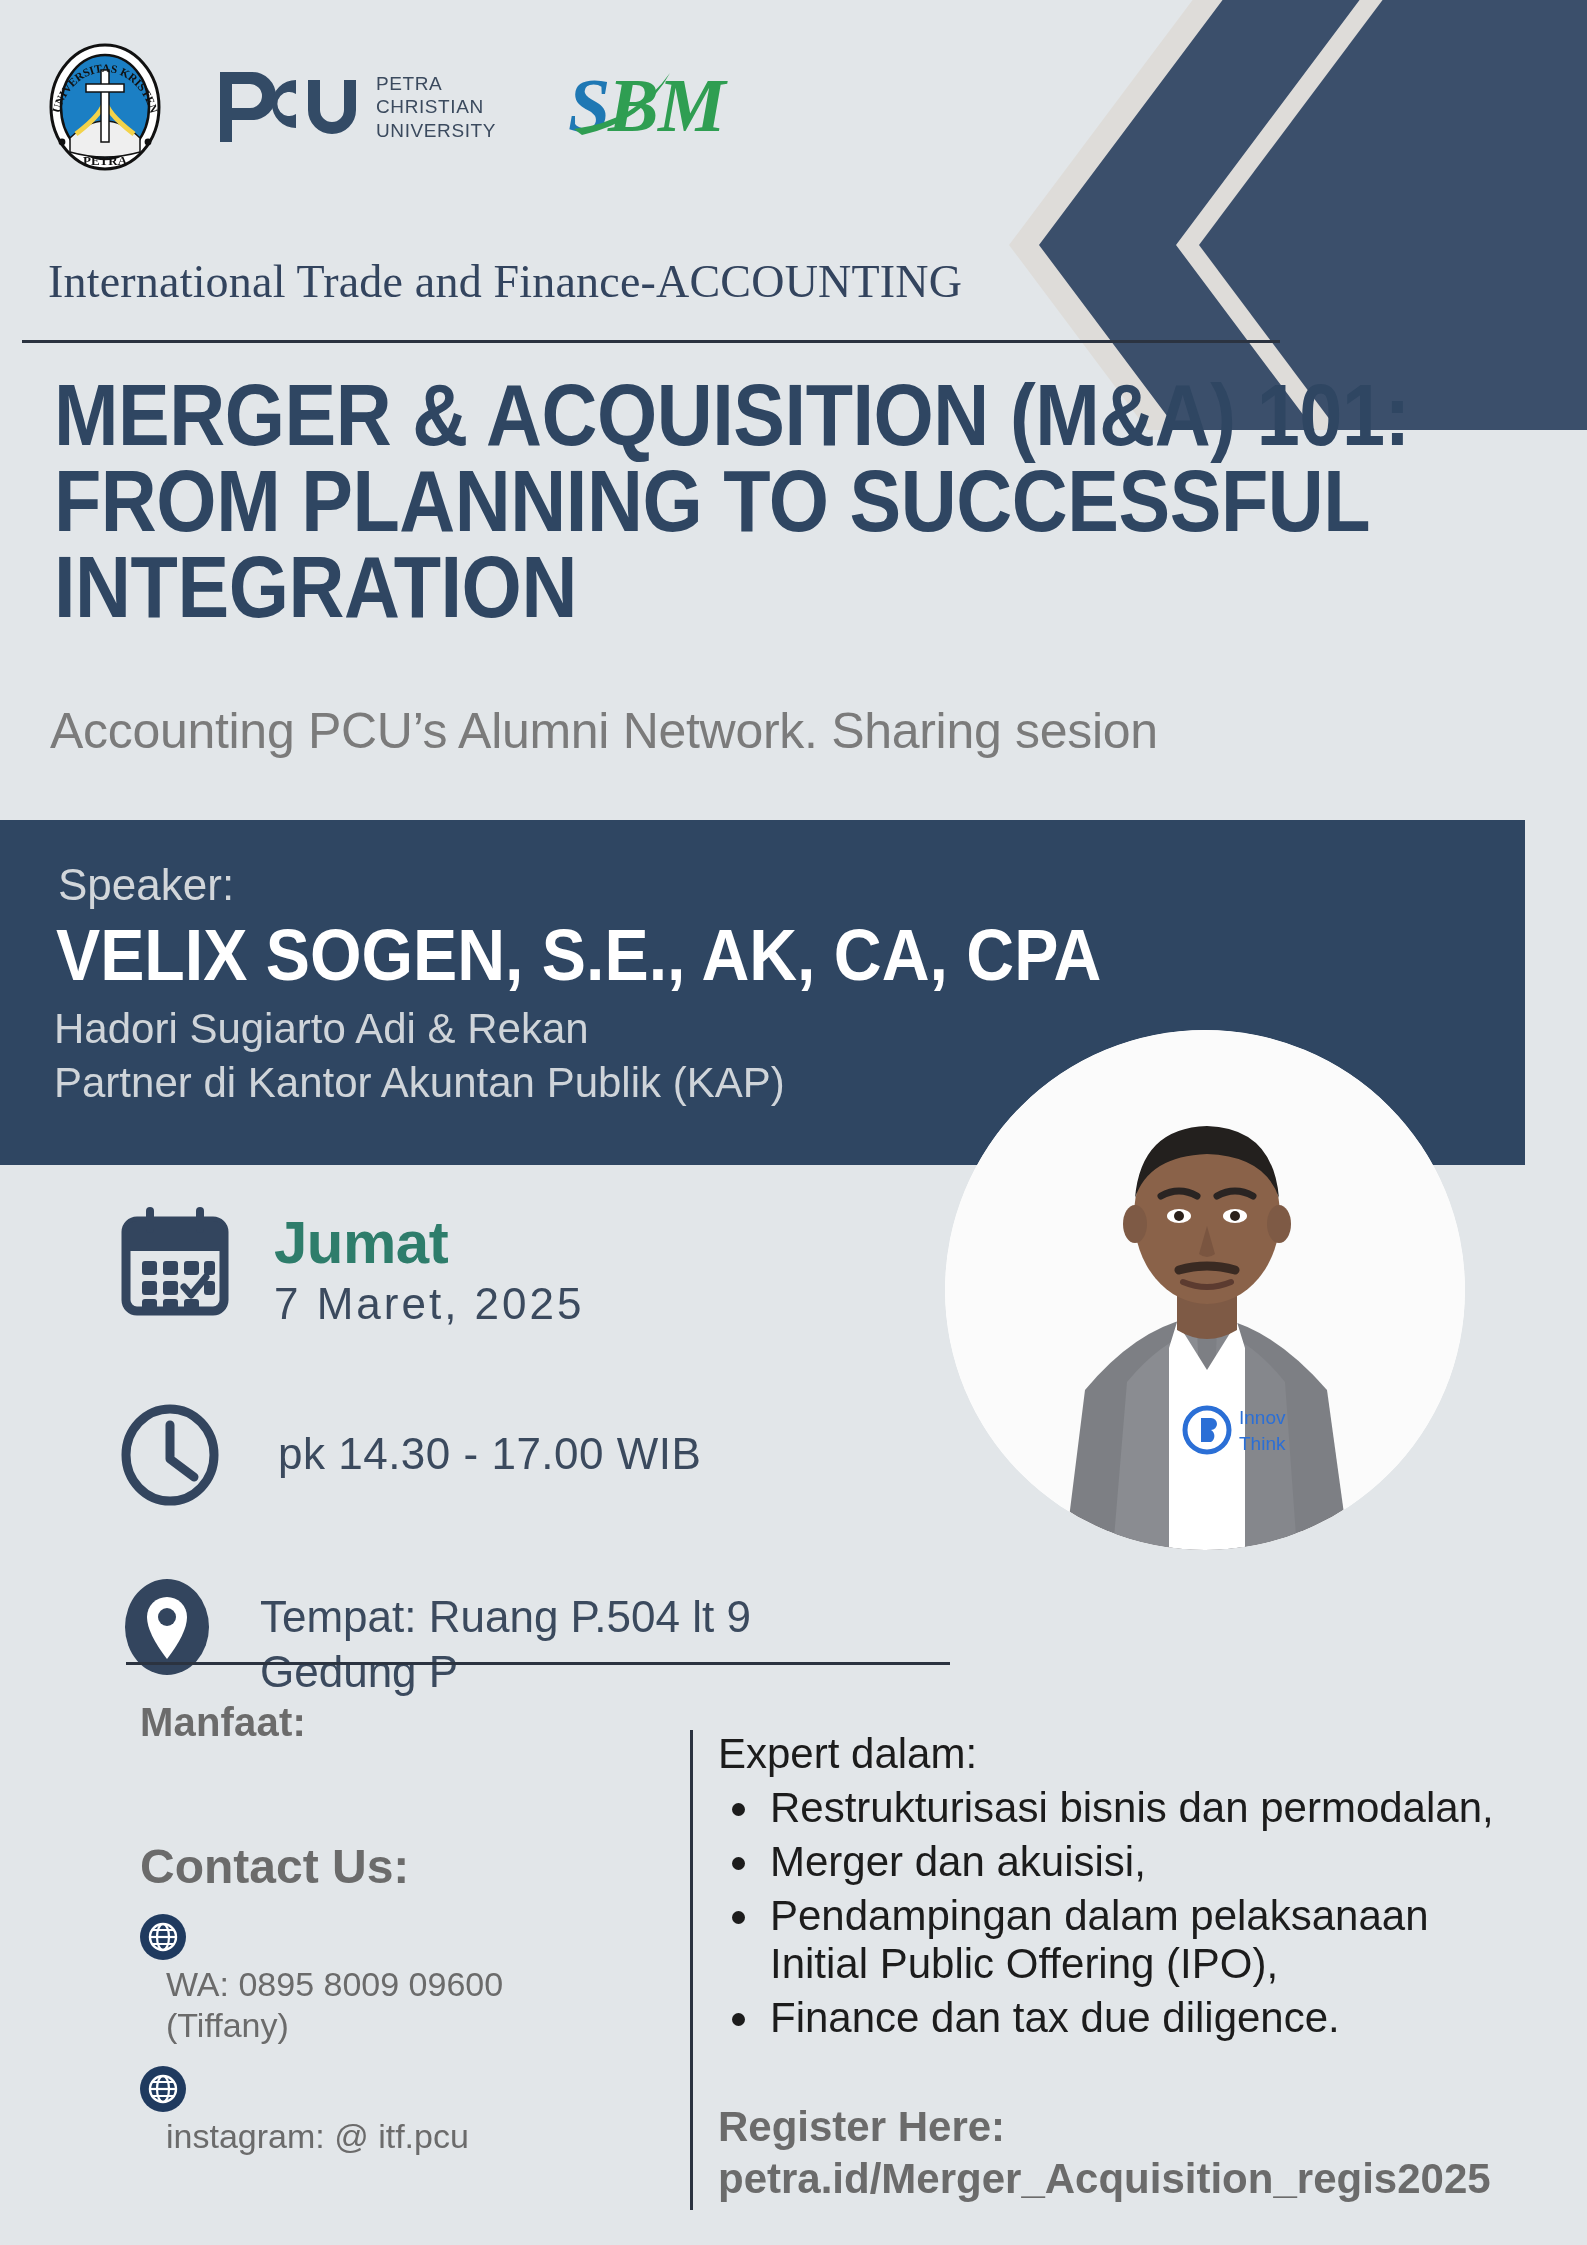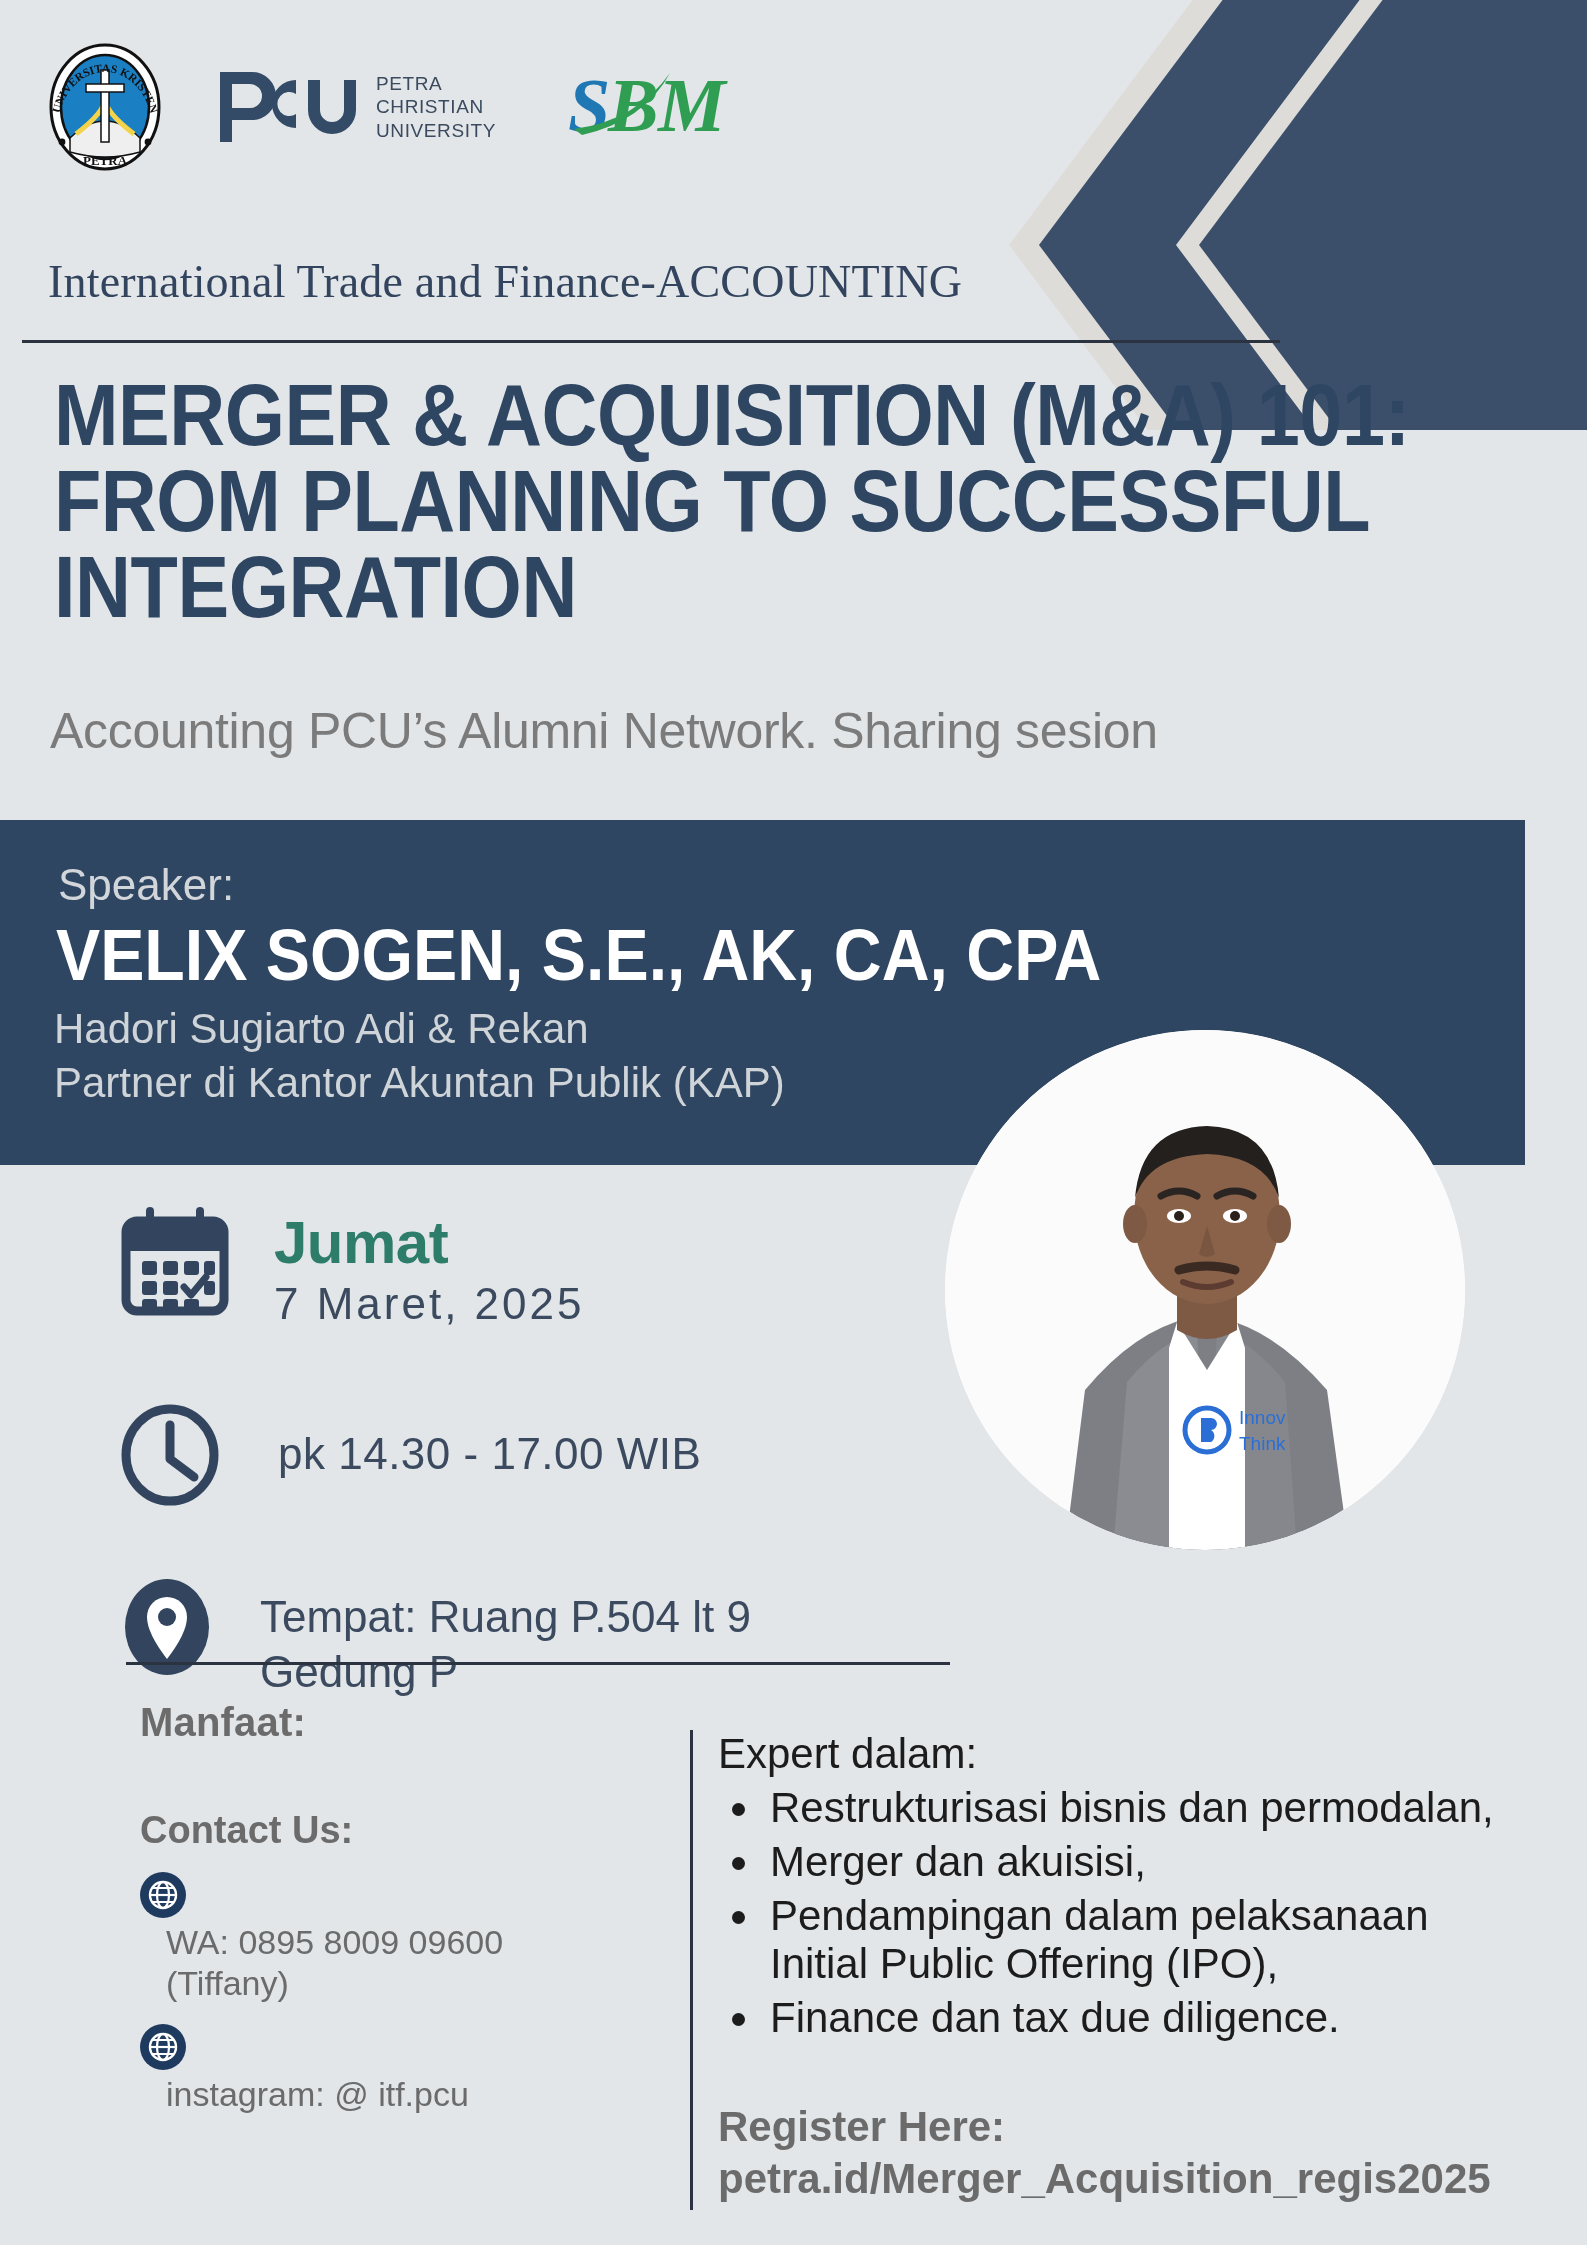--- a/index.html
+++ b/index.html
@@ -86,21 +86,21 @@
   .rule-mid{position:absolute;left:126px;top:1662px;width:824px;height:3px;background:#2b3340;}
 
   
   .vdivider{position:absolute;left:690px;top:1730px;width:3px;height:480px;background:#2b3340;}
 
   .col-left{position:absolute;left:140px;top:1700px;width:520px;color:#6b6b6b;}
   .manfaat-h{font-size:40px;font-weight:bold;letter-spacing:.2px;}
   .manfaat-list{margin:4px 0 0 44px;font-size:40px;line-height:1.24;list-style:decimal;}
   .manfaat-list li{padding-left:2px;}
 
-  .contact-h{font-size:38px;font-weight:bold;margin-top:64px;color:#6b6b6b;}
+  .contact-h{font-size:48px;font-weight:bold;margin-top:94px;color:#6b6b6b;}
   .contact-row{display:flex;align-items:flex-start;margin-top:16px;flex-direction:column;}
   .globe{flex:0 0 auto;margin-top:4px;}
   .contact-txt{margin-left:26px;font-size:34px;line-height:1.2;color:#6b6b6b;}
 
   .col-right{position:absolute;left:718px;top:1730px;width:820px;color:#1c1c1c;}
   .exp-h{font-size:42px;}
   .exp-list{margin:2px 0 0 46px;font-size:42px;line-height:1.14;}
   .exp-list li{margin-top:6px;padding-left:6px;}
   .reg{margin-top:60px;font-size:42px;font-weight:bold;color:#6b6b6b;line-height:1.22;}
 </style>

